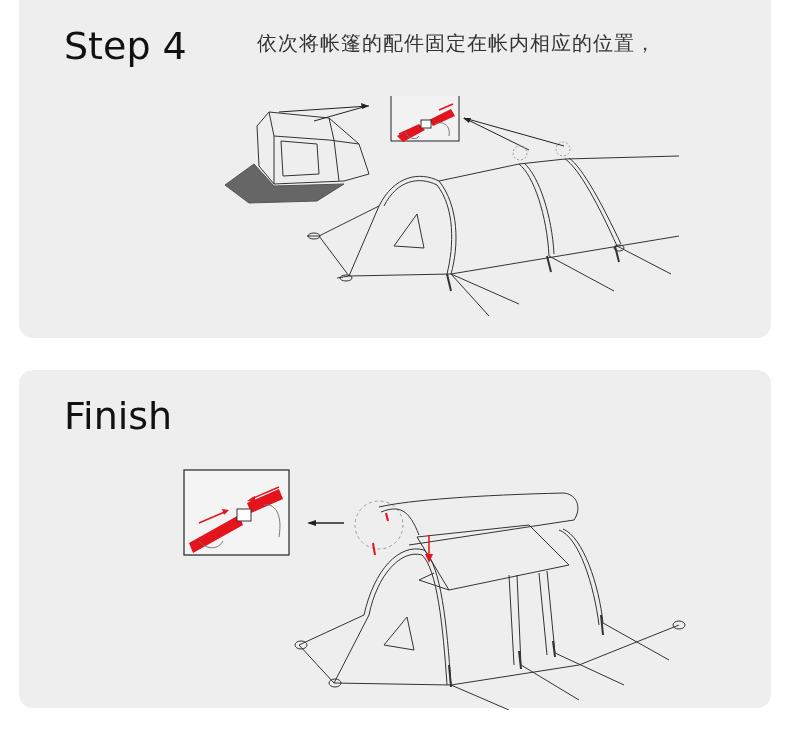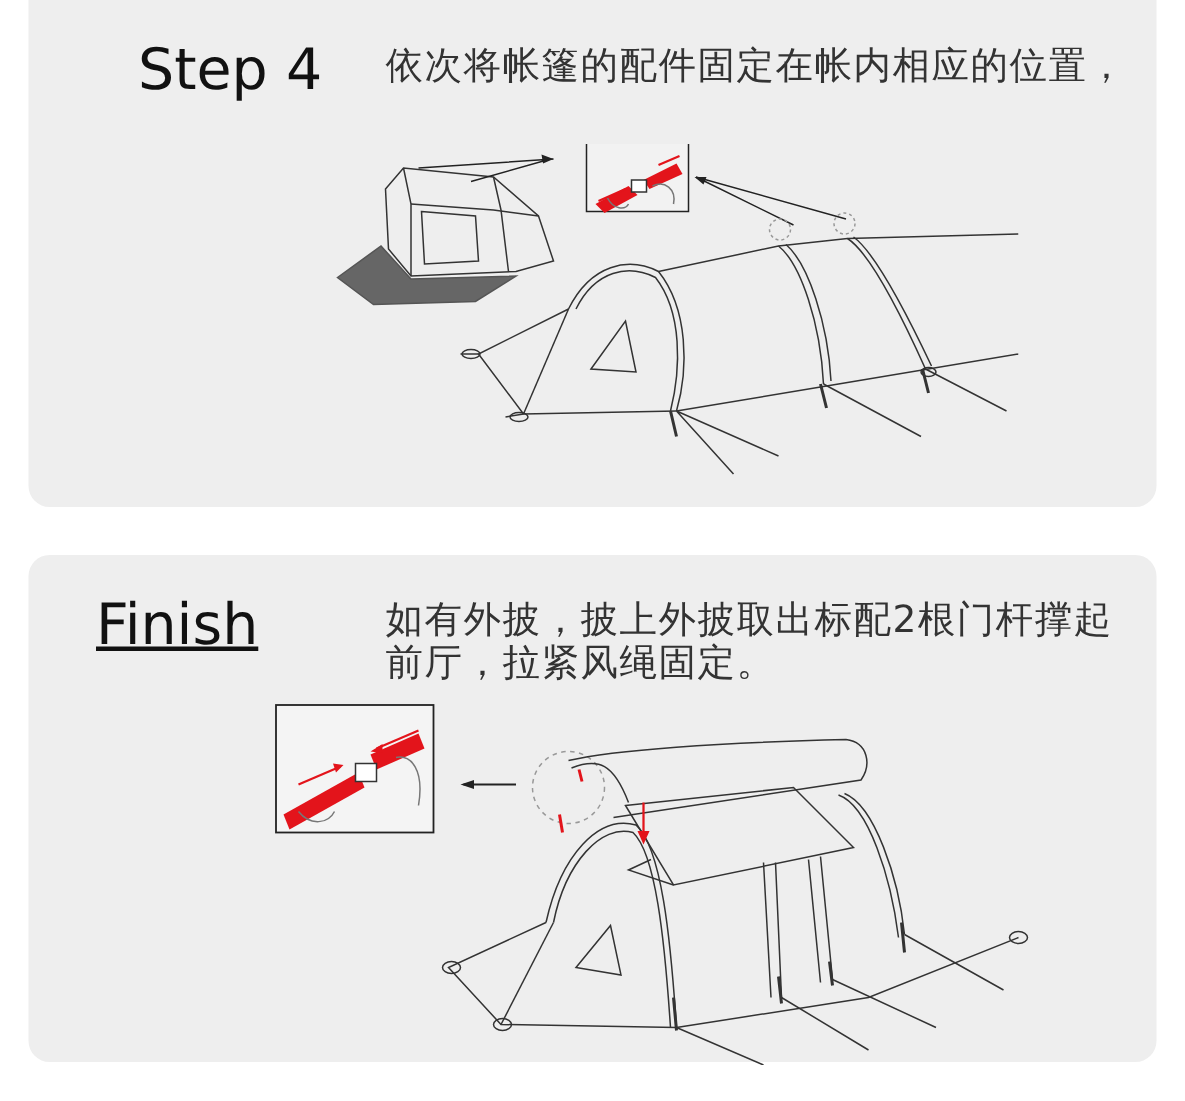--- a/index.html
+++ b/index.html
@@ -1,23 +1,23 @@
 <!DOCTYPE html>
 <html><head>
 <meta charset="utf-8">
 <style>
   html,body{margin:0;padding:0;background:#ffffff;}
   body{width:790px;height:734px;position:relative;overflow:hidden;font-family:"DejaVu Sans",sans-serif;}
   .card{position:absolute;left:19px;width:752px;background:#eeeeee;border-radius:14px;}
   #card1{top:-14px;height:352px;}
   #card2{top:370px;height:338px;}
   .step-title{position:absolute;left:45px;font-family:"DejaVu Sans",sans-serif;font-size:38px;color:#111;letter-spacing:0px;}
-  #card1 .step-title{top:38px;margin-left:28px;}
-  #card2 .step-title{top:24px;text-decoration:underline;}
-  .desc{position:absolute;left:238px;font-size:25px;line-height:29px;color:#333;letter-spacing:1px;}
+  #card1 .step-title{top:38px;}
+  #card2 .step-title{top:24px;}
+  .desc{position:absolute;left:238px;font-size:20px;line-height:29px;color:#333;letter-spacing:1px;}
   #card1 .desc{top:43px;}
   #card2 .desc{top:28px;}
   .desc span{display:block;white-space:nowrap;}
   .illus{position:absolute;}
   #card1 .illus{left:200px;top:110px;width:460px;height:230px;}
   #card2 .illus{left:160px;top:95px;width:520px;height:245px;}
 </style>
 </head>
 <body>
 
@@ -72,24 +72,20 @@
       <ellipse cx="95" cy="140" rx="6" ry="3"></ellipse>
       <ellipse cx="127" cy="182" rx="6" ry="3"></ellipse>
       <ellipse cx="400" cy="152" rx="5" ry="3"></ellipse>
       <path d="M228 178 L232 195 M328 160 L332 176 M396 150 L400 166" stroke-width="2"></path>
     </g>
   </svg>
 </div>
 
 <div class="card" id="card2">
   <div class="step-title">Finish</div>
-  <div class="desc">
-    <span>如有外披，披上外披取出标配2根门杆撑起</span>
-    <span>前厅，拉紧风绳固定。</span>
-  </div>
   <svg class="illus" viewBox="0 0 520 245" fill="none" stroke="#333" stroke-width="1">
 
     <g>
       <rect x="5" y="5" width="105" height="85" fill="#f4f4f4" stroke="#222" stroke-width="1.2"></rect>
       <path d="M10 78 L60 50 L64 60 L14 88 Z" fill="#e3141b" stroke="none"></path>
       <path d="M68 38 L100 24 L104 34 L72 48 Z" fill="#e3141b" stroke="none"></path>
       <rect x="58" y="44" width="14" height="12" fill="#fff" stroke="#333"></rect>
       <path d="M20 58 L48 46" stroke="#e3141b" stroke-width="1.5"></path>
       <polygon points="50,45 43,44 45,50" fill="#e3141b" stroke="none"></polygon>
       <path d="M100 22 L72 34" stroke="#e3141b" stroke-width="1.5"></path>

